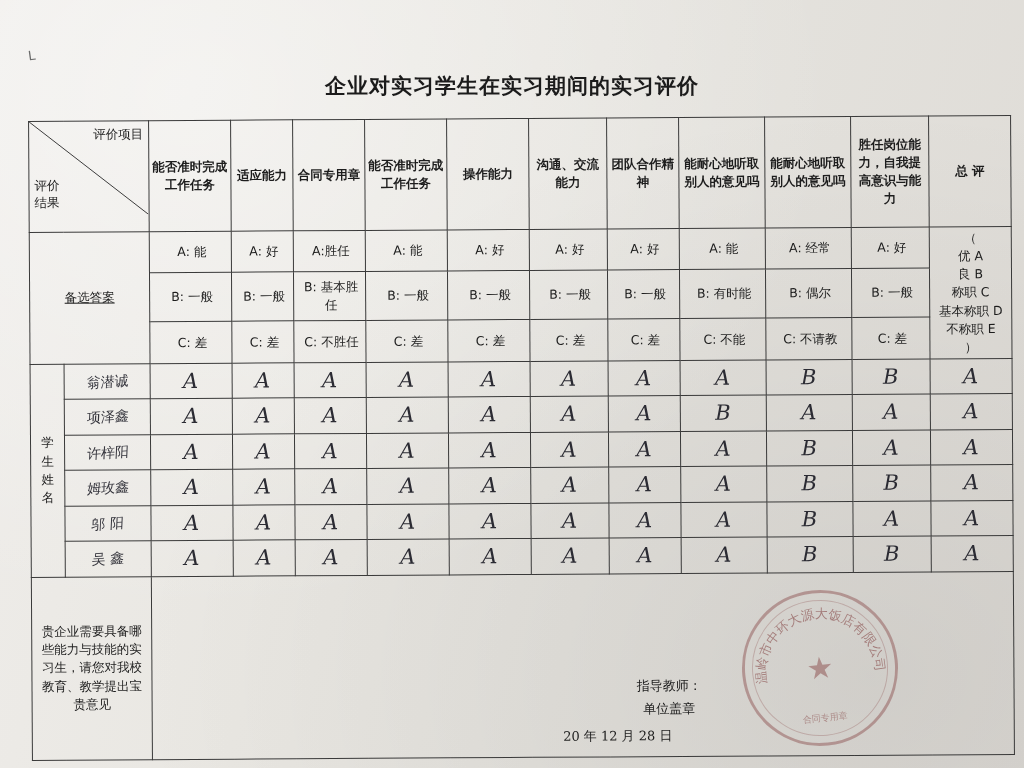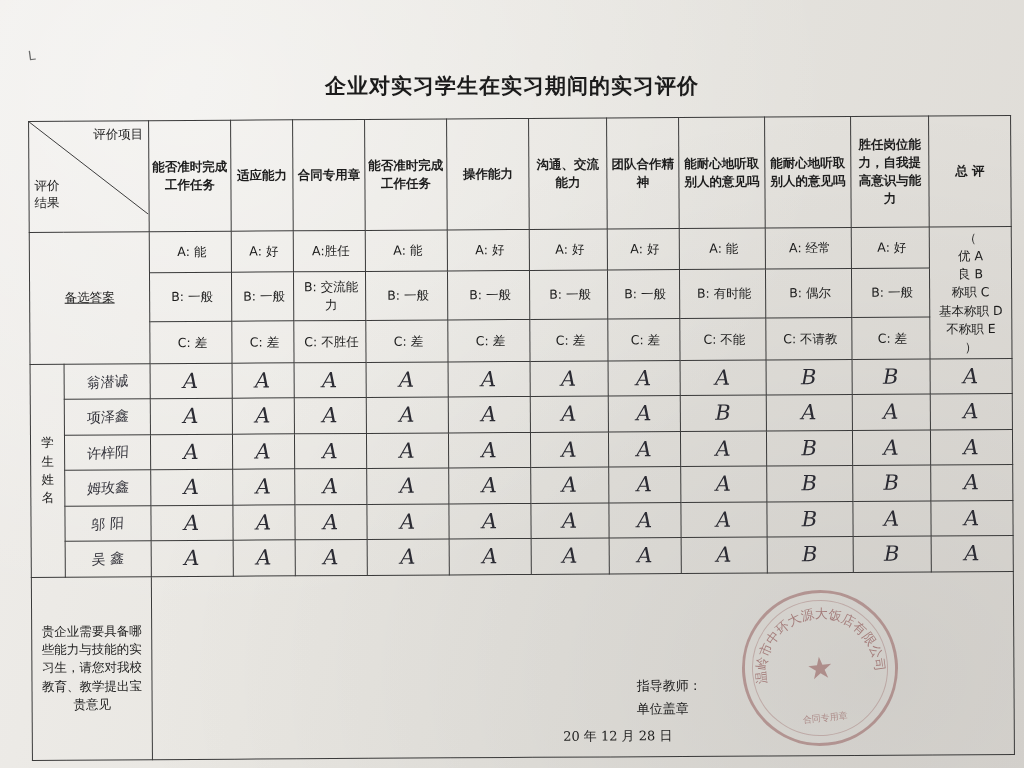--- a/index.html
+++ b/index.html
@@ -171,21 +171,21 @@
     text-align: left;
     padding: 0 !important;
   }
   .sign-text {
     position: absolute;
     left: 60%;
     top: 56%;
     transform: translateX(-50%);
     font-size: 13px;
     line-height: 1.7;
-    text-align: left;
+    text-align: center;
     white-space: nowrap;
   }
   .date-line {
     position: absolute;
     left: 54%;
     bottom: 10px;
     transform: translateX(-50%);
     font-size: 13px;
     white-space: nowrap;
     font-family: "DejaVu Serif", serif;
@@ -308,21 +308,21 @@
           <div>良 B</div>
           <div>称职 C</div>
           <div>基本称职 D</div>
           <div>不称职 E</div>
           <div>）</div>
         </td>
       </tr>
       <tr>
         <td class="opts">B: 一般</td>
         <td class="opts">B: 一般</td>
-        <td class="opts">B: 交流能力</td>
+        <td class="opts">B: 基本胜任</td>
         <td class="opts">B: 一般</td>
         <td class="opts">B: 一般</td>
         <td class="opts">B: 一般</td>
         <td class="opts">B: 一般</td>
         <td class="opts">B: 有时能</td>
         <td class="opts">B: 偶尔</td>
         <td class="opts">B: 一般</td>
       </tr>
       <tr>
         <td class="opts">C: 差</td>

